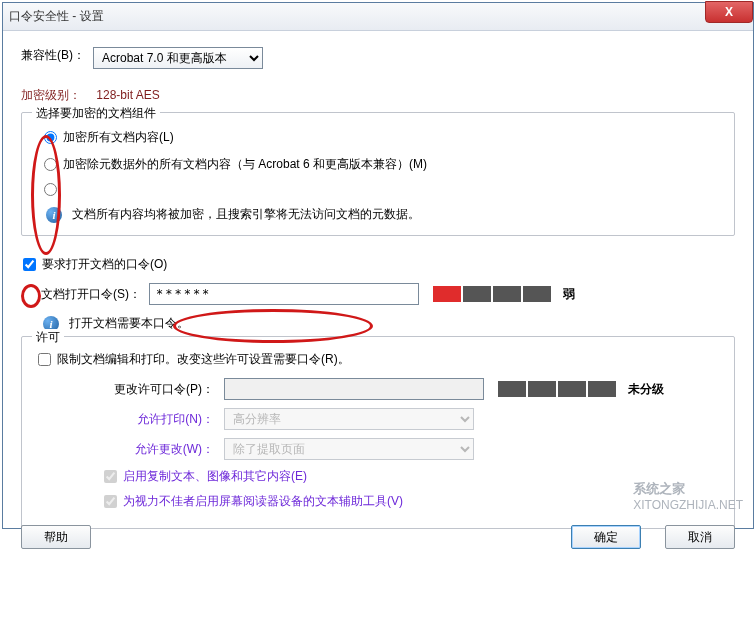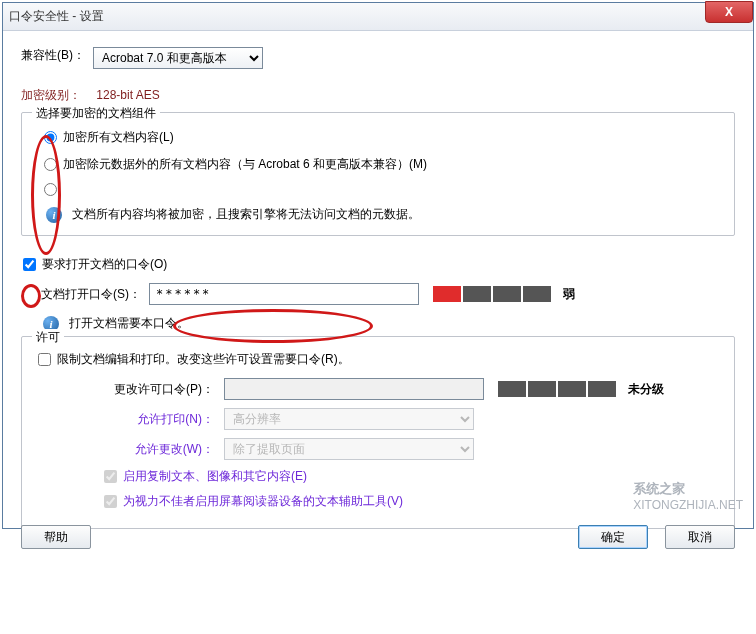--- a/index.html
+++ b/index.html
@@ -46,21 +46,21 @@
 .sub-row .lbl { width: 110px; text-align: right; margin-right: 10px; }
 select.wide { width: 250px; height: 22px; border: 1px solid #b0b6be; background: linear-gradient(#fff,#eef1f5); padding: 1px 4px; }
 select.wide:disabled { background: #f4f4f4; color: #999; }
 
 .perm-check { margin: 8px 0 6px 70px; display: flex; align-items: center; }
 .perm-check input { margin-right: 6px; }
 
 .footer { position: absolute; bottom: 10px; left: 18px; right: 18px; display: flex; justify-content: space-between; align-items: center; }
 .btn { min-width: 70px; height: 24px; border: 1px solid #8a949e; background: linear-gradient(#fdfdfd,#e6eaef); border-radius: 2px; padding: 0 14px; cursor: pointer; }
 .btn.ok { border-color: #3c7fb1; box-shadow: 0 0 0 1px #a8d3ff inset; }
-.footer .right { display: flex; gap: 17px; }
+.footer .right { display: flex; gap: 24px; }
 
 
 .ellipse { position: absolute; border: 3px solid #d01818; border-radius: 50%; pointer-events: none; }
 .e1 { left: 28px; top: 104px; width: 30px; height: 120px; border-radius: 50% / 50%; }
 .e2 { left: 18px; top: 253px; width: 20px; height: 24px; }
 .e3 { left: 170px; top: 278px; width: 200px; height: 34px; }
 
 .watermark { position: absolute; right: 10px; bottom: 16px; color: #aeb4bc; font-size: 10px; font-family: Arial; letter-spacing: 0; }
 .watermark .content2 { display:inline-block; vertical-align: middle; }
 </style>

